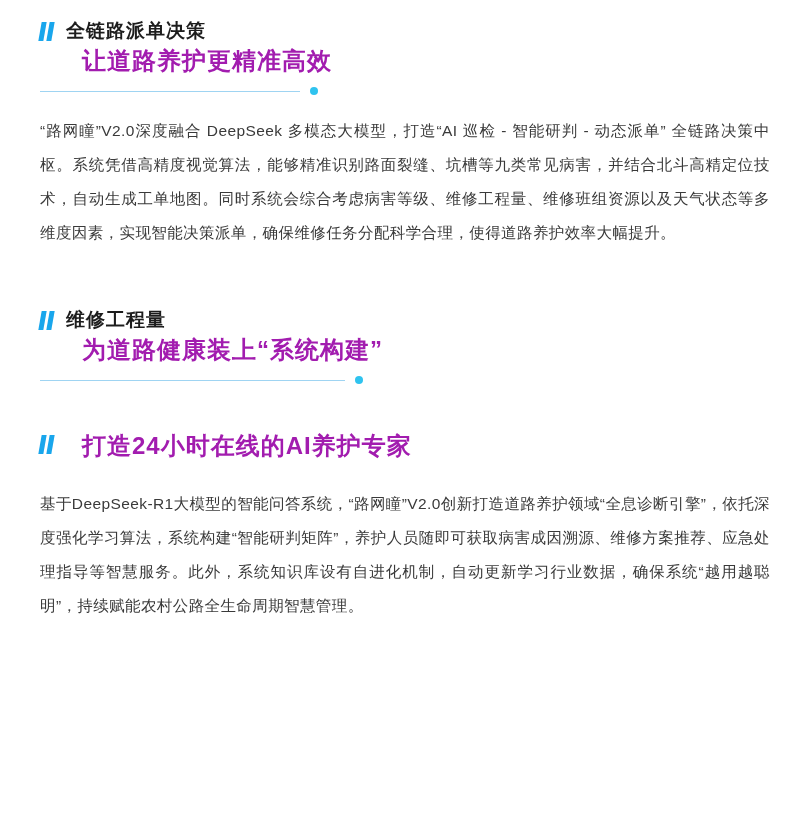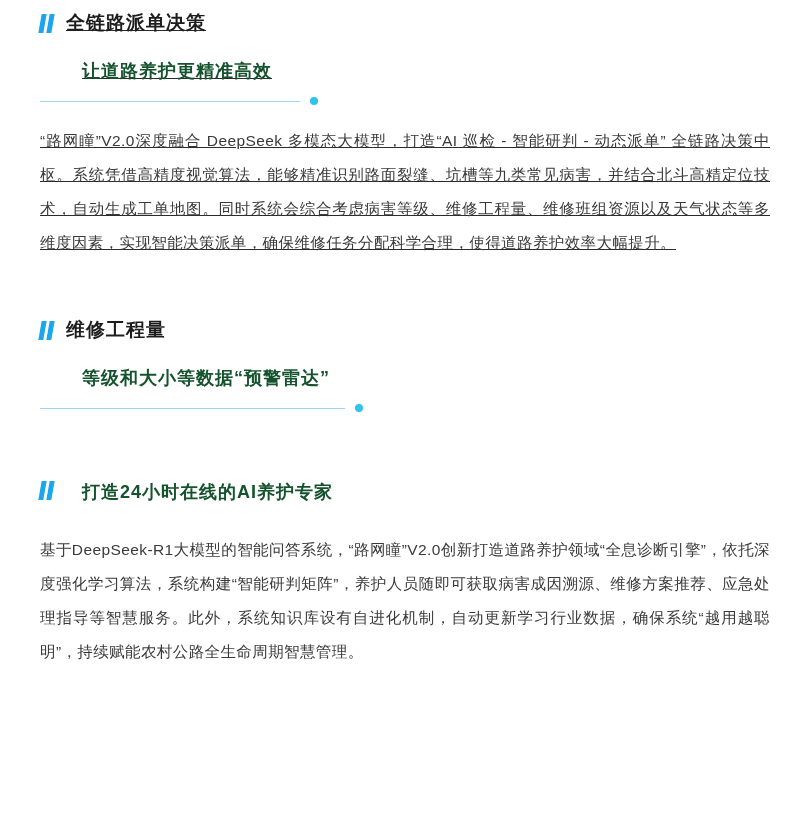--- a/index.html
+++ b/index.html
@@ -17,21 +17,21 @@
   .page {
     position: relative;
     width: 810px;
     height: 816px;
     box-sizing: border-box;
     padding: 0 40px;
   }
   .section {
     position: relative;
   }
-  .sec-1 { padding-top: 10px; text-decoration: underline; }
+  .sec-1 { padding-top: 18px; }
   .sec-2 { padding-top: 42px; }
   .sec-3 { padding-top: 42px; }
 
   .heading-block {
     position: relative;
     padding-left: 26px;
   }
   .bar-icon {
     position: absolute;
     left: 0;
@@ -52,26 +52,26 @@
   .bar-icon i.b2 { left: 8px; }
 
   .title-main {
     font-size: 19px;
     font-weight: bold;
     color: #1d1d1d;
     letter-spacing: 1px;
     line-height: 26px;
   }
   .title-sub {
-    font-size: 18px;
+    font-size: 24px;
     font-weight: bold;
-    color: #14532d;
+    color: #a21caf;
     letter-spacing: 1px;
     line-height: 30px;
-    margin-top: 20px;
+    margin-top: 2px;
     padding-left: 16px;
   }
 
   .divider {
     position: relative;
     margin-top: 10px;
     height: 12px;
   }
   .divider .line {
     position: absolute;
@@ -126,21 +126,21 @@
     <p class="body-text">“路网瞳”V2.0深度融合 DeepSeek 多模态大模型，打造“AI 巡检 - 智能研判 - 动态派单” 全链路决策中枢。系统凭借高精度视觉算法，能够精准识别路面裂缝、坑槽等九类常见病害，并结合北斗高精定位技术，自动生成工单地图。同时系统会综合考虑病害等级、维修工程量、维修班组资源以及天气状态等多维度因素，实现智能决策派单，确保维修任务分配科学合理，使得道路养护效率大幅提升。</p>
   </div>
 
   <div class="section sec-2">
     <div class="heading-block">
       <span class="bar-icon">
           <i class="b1"></i>
           <i class="b2"></i>
         </span>
       <div class="title-main">维修工程量</div>
-      <div class="title-sub">等级和大小等数据“预警雷达”</div>
+      <div class="title-sub">为道路健康装上“系统构建”</div>
     </div>
     <div class="divider">
       <span class="line"></span>
       <span class="dot"></span>
     </div>
   </div>
 
   <div class="section sec-3">
     <div class="heading-block">
       <span class="bar-icon">

